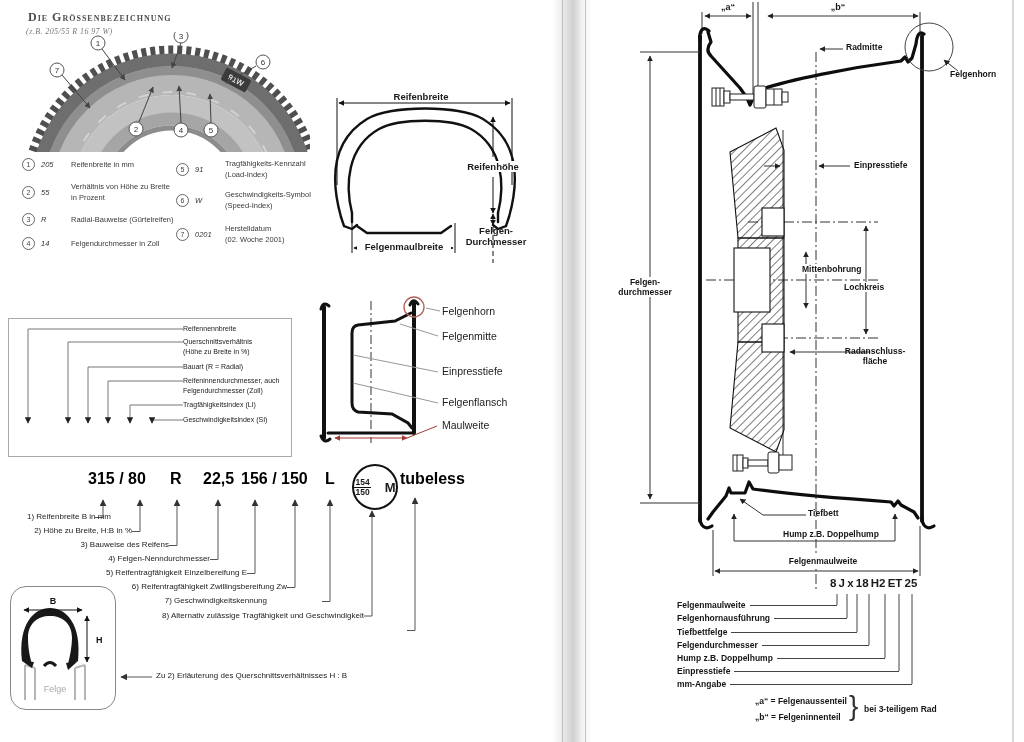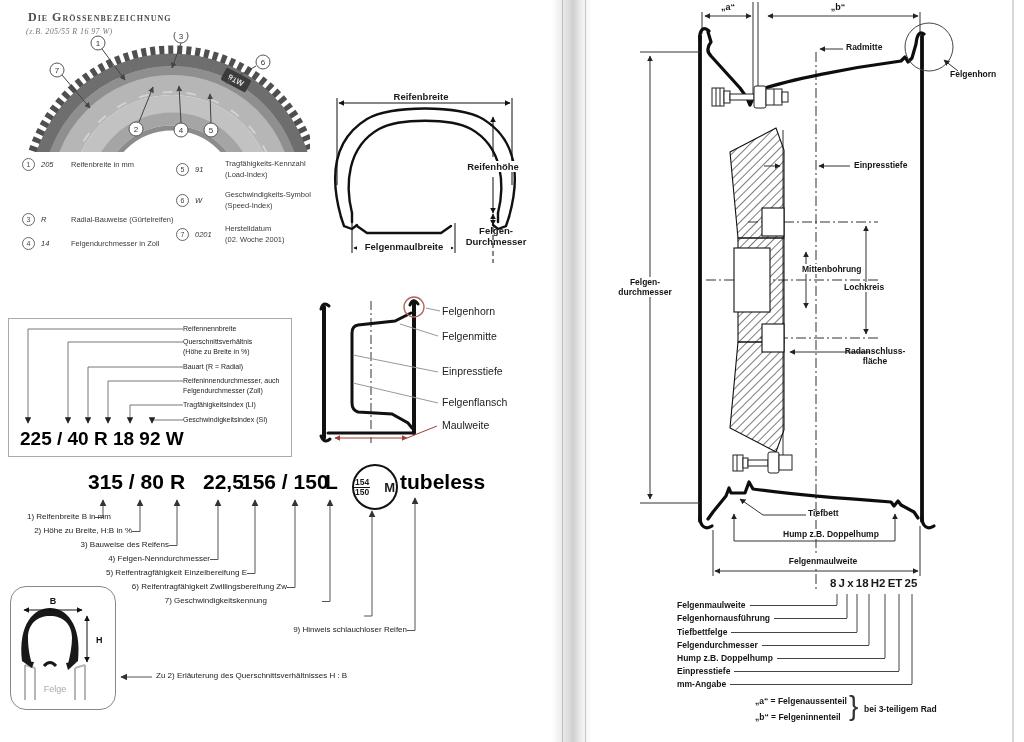--- a/index.html
+++ b/index.html
@@ -16,32 +16,32 @@
   .leg-num{flex:0 0 11px;width:11px;height:11px;border:1px solid #666;border-radius:50%;
            font-size:7px;line-height:11px;text-align:center;color:#444;}
   .leg-val{flex:0 0 22px;font-style:italic;font-size:7.5px;line-height:11px;color:#333;padding-left:6px;}
   .leg-desc{font-size:7.5px;line-height:11px;color:#3a3a3a;padding-left:8px;white-space:nowrap;}
   
   .dlab{font-weight:bold;font-size:9.5px;line-height:11px;text-align:center;white-space:nowrap;}
   .dlab.bg{background:#fff;}
   .rim-lab{font-size:10.5px;color:#222;white-space:nowrap;}
   .box-lab{font-size:7px;line-height:10px;color:#222;white-space:nowrap;}
   .big-code{font-weight:bold;font-size:19px;letter-spacing:0;color:#000;white-space:nowrap;}
-  .truck-part{font-weight:bold;font-size:21px;color:#000;white-space:nowrap;}
+  .truck-part{font-weight:bold;font-size:16px;color:#000;white-space:nowrap;}
   .note{font-size:8px;color:#222;text-align:right;white-space:nowrap;}
   
   .rlab{font-weight:bold;font-size:8.5px;line-height:10px;color:#151515;white-space:nowrap;}
   .rlab.bg{background:#fff;padding:0 2px;}
   .rcode{font-weight:bold;font-size:11.5px;word-spacing:-1px;white-space:nowrap;}
   .crow{display:flex;align-items:center;height:10px;}
   .crow .txt{font-weight:bold;font-size:8.5px;white-space:nowrap;color:#151515;}
   .crow .lead{flex:1;height:0;border-bottom:1px solid #444;margin-left:4px;}
   .frac{display:flex;flex-direction:column;align-items:center;font-weight:bold;font-size:8.5px;line-height:9px;}
   .frac .top{border-bottom:1px solid #111;padding:0 1px;}
-  .mcirc{border:2px solid #111;border-radius:50%;display:flex;align-items:center;gap:14px;}
+  .mcirc{border:2px solid #111;border-radius:50%;display:flex;align-items:center;justify-content:center;gap:14px;}
   .mletter{font-weight:bold;font-size:13px;}
   svg text{font-family:"Liberation Sans",sans-serif;}
 </style>
 </head>
 <body>
 
 <div id="app">
 
   <div class="abs" style="left:0;top:0;width:556px;height:742px;">
 
@@ -96,20 +96,28 @@
       </g>
     </svg>
 
     <div class="abs leg-item" style="left:22px;top:158px;">
       <span class="leg-num">1</span>
       <span class="leg-val">205</span>
       <span class="leg-desc">
           <div>Reifenbreite in mm</div>
         </span>
     </div>
+    <div class="abs leg-item" style="left:22px;top:181px;">
+      <span class="leg-num">2</span>
+      <span class="leg-val">55</span>
+      <span class="leg-desc">
+          <div>Verhältnis von Höhe zu Breite</div>
+          <div>in Prozent</div>
+        </span>
+    </div>
     <div class="abs leg-item" style="left:22px;top:213px;">
       <span class="leg-num">3</span>
       <span class="leg-val">R</span>
       <span class="leg-desc">
           <div>Radial-Bauweise (Gürtelreifen)</div>
         </span>
     </div>
     <div class="abs leg-item" style="left:22px;top:237px;">
       <span class="leg-num">4</span>
       <span class="leg-val">14</span>
@@ -194,21 +202,20 @@
       </g>
     </svg>
     <div class="abs box-lab" style="left:183px;top:324px;">Reifennennbreite</div>
     <div class="abs box-lab" style="left:183px;top:337px;">Querschnittsverhältnis</div>
     <div class="abs box-lab" style="left:183px;top:347px;">(Höhe zu Breite in %)</div>
     <div class="abs box-lab" style="left:183px;top:362px;">Bauart (R = Radial)</div>
     <div class="abs box-lab" style="left:183px;top:376px;">Reifeninnendurchmesser, auch</div>
     <div class="abs box-lab" style="left:183px;top:386px;">Felgendurchmesser (Zoll)</div>
     <div class="abs box-lab" style="left:183px;top:400px;">Tragfähigkeitsindex (LI)</div>
     <div class="abs box-lab" style="left:183px;top:415px;">Geschwindigkeitsindex (SI)</div>
-    <div class="abs big-code" style="left:20px;top:428px;">225 / 40 R 18 92 W</div>
 
     <svg class="abs" width="225" height="155" viewBox="0 0 225 155" style="left:300px;top:295px;">
       <defs>
         <marker id="mD" viewBox="0 0 10 10" refX="9" refY="5" markerWidth="6" markerHeight="6" orient="auto-start-reverse">
           <path d="M0,0 L10,5 L0,10 Z" fill="#a33b32"></path>
           </marker>
       </defs>
       <line x1="71" y1="6" x2="71" y2="148" stroke="#333" stroke-width="1" stroke-dasharray="9 3 2 3"></line>
       <g stroke="#111" fill="none" stroke-linecap="round">
         <path d="M24,12 L24,143" stroke-width="4"></path>
@@ -270,21 +277,21 @@
         <path d="M152,222 L121,222" marker-end="url(#mE)"></path>
       </g>
     </svg>
     <div class="abs note" style="left:0;top:512px;width:111px;">1) Reifenbreite B in mm</div>
     <div class="abs note" style="left:0;top:526px;width:132px;">2) Höhe zu Breite, H:B in %</div>
     <div class="abs note" style="left:0;top:540px;width:169px;">3) Bauweise des Reifens</div>
     <div class="abs note" style="left:0;top:554px;width:210px;">4) Felgen-Nenndurchmesser</div>
     <div class="abs note" style="left:0;top:568px;width:247px;">5) Reifentragfähigkeit Einzelbereifung E</div>
     <div class="abs note" style="left:0;top:582px;width:287px;">6) Reifentragfähigkeit Zwillingsbereifung Zw</div>
     <div class="abs note" style="left:0;top:596px;width:267px;">7) Geschwindigkeitskennung</div>
-    <div class="abs note" style="left:0;top:625px;width:407px;">9) Hinweis schlauchloser Reifen</div>
+    <div class="abs note" style="left:0;top:611px;width:364px;">8) Alternativ zulässige Tragfähigkeit und Geschwindigkeit</div>
     <div class="abs note" style="left:156px;top:671px;text-align:left;">Zu 2) Erläuterung des Querschnittsverhältnisses H : B</div>
 
     <div class="abs" style="left:10px;top:586px;width:104px;height:122px;border:1.5px solid #888;border-radius:16px;"></div>
     <svg class="abs" width="104" height="122" viewBox="0 0 104 122" style="left:10px;top:586px;">
       <defs>
         <marker id="mF" viewBox="0 0 10 10" refX="9" refY="5" markerWidth="6" markerHeight="6" orient="auto-start-reverse">
           <path d="M0,0 L10,5 L0,10 Z" fill="#111"></path>
           </marker>
       </defs>
       <g stroke="#b5b5b5" stroke-width="2" fill="none">

